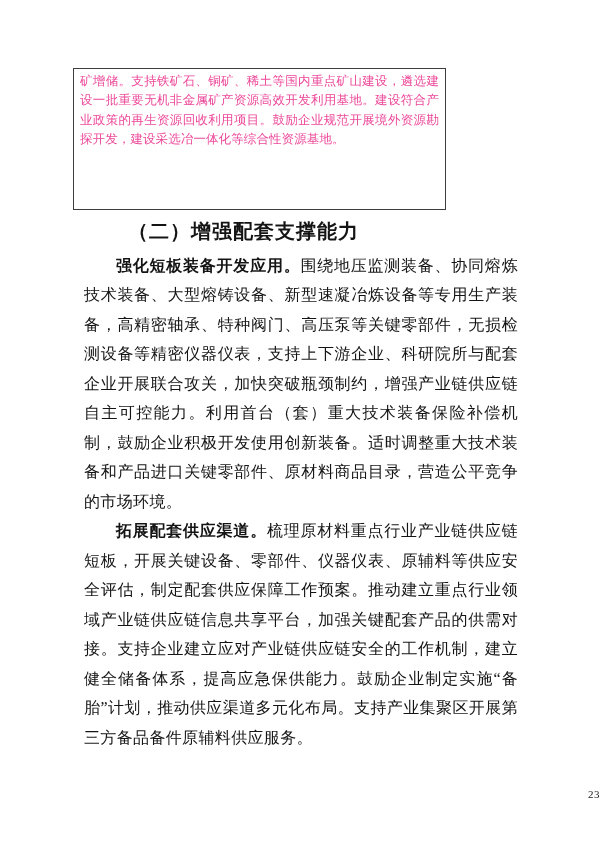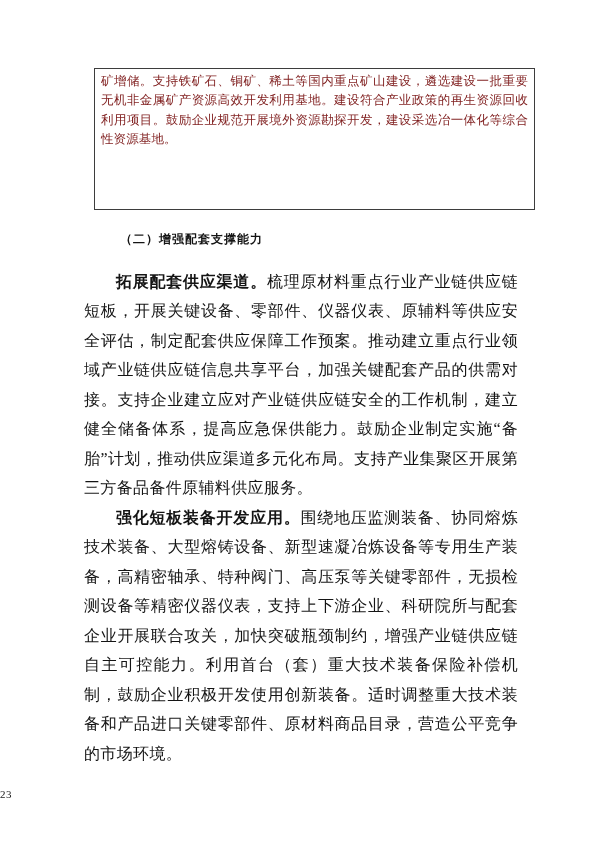--- a/index.html
+++ b/index.html
@@ -13,32 +13,32 @@
     height: 848px;
     background: #ffffff;
     color: #161616;
     font-family: "Liberation Serif", "DejaVu Serif", serif;
     overflow: hidden;
   }
 
   
   .callout-box {
     position: absolute;
-    left: 94px;
+    left: 73px;
     top: 68px;
-    width: 441px;
+    width: 373px;
     height: 142px;
     box-sizing: border-box;
     border: 1px solid #3d3d3d;
     padding: 3px 6px 0 6px;
     font-size: 12.5px;
     line-height: 19.4px;
     letter-spacing: 0.1px;
     text-align: justify;
-    color: #7f1d1d;
+    color: #ec4899;
   }
   .callout-box p {
     margin: 0;
   }
   .callout-box p.indent {
     text-indent: 2em;
   }
 
   
   .body-text {
@@ -46,58 +46,58 @@
     left: 84px;
     top: 213px;
     width: 434px;
     font-size: 16px;
     line-height: 29.5px;
     letter-spacing: 0.35px;
     text-align: justify;
     color: #141414;
   }
   .section-heading {
-    margin: 12px;
-    font-size: 12px;
+    margin: 4px;
+    font-size: 20px;
     font-weight: bold;
     text-indent: 2em;
     letter-spacing: 1px;
   }
   .body-text p.para {
     margin: 0;
     text-indent: 2em;
   }
   .lead {
     font-weight: bold;
   }
 
   
   .page-number {
     position: absolute;
     left: 0;
     right: 0;
     top: 788px;
-    text-align: left;
+    text-align: right;
     font-size: 11px;
     color: #222222;
     letter-spacing: 0.5px;
   }
 </style>
 </head>
 <body>
 
 <div class="page">
 
   <div class="callout-box">
     <p>矿增储。支持铁矿石、铜矿、稀土等国内重点矿山建设，遴选建设一批重要无机非金属矿产资源高效开发利用基地。建设符合产业政策的再生资源回收利用项目。鼓励企业规范开展境外资源勘探开发，建设采选冶一体化等综合性资源基地。</p>
   </div>
 
   <div class="body-text">
     <h3 class="section-heading">（二）增强配套支撑能力</h3>
 
+    <p class="para"><span class="lead">强化短板装备开发应用。</span><span>围绕地压监测装备、协同熔炼技术装备、大型熔铸设备、新型速凝冶炼设备等专用生产装备，高精密轴承、特种阀门、高压泵等关键零部件，无损检测设备等精密仪器仪表，支持上下游企业、科研院所与配套企业开展联合攻关，加快突破瓶颈制约，增强产业链供应链自主可控能力。利用首台（套）重大技术装备保险补偿机制，鼓励企业积极开发使用创新装备。适时调整重大技术装备和产品进口关键零部件、原材料商品目录，营造公平竞争的市场环境。</span></p>
+
     <p class="para"><span class="lead">拓展配套供应渠道。</span><span>梳理原材料重点行业产业链供应链短板，开展关键设备、零部件、仪器仪表、原辅料等供应安全评估，制定配套供应保障工作预案。推动建立重点行业领域产业链供应链信息共享平台，加强关键配套产品的供需对接。支持企业建立应对产业链供应链安全的工作机制，建立健全储备体系，提高应急保供能力。鼓励企业制定实施“备胎”计划，推动供应渠道多元化布局。支持产业集聚区开展第三方备品备件原辅料供应服务。</span></p>
-
-    <p class="para"><span class="lead">强化短板装备开发应用。</span><span>围绕地压监测装备、协同熔炼技术装备、大型熔铸设备、新型速凝冶炼设备等专用生产装备，高精密轴承、特种阀门、高压泵等关键零部件，无损检测设备等精密仪器仪表，支持上下游企业、科研院所与配套企业开展联合攻关，加快突破瓶颈制约，增强产业链供应链自主可控能力。利用首台（套）重大技术装备保险补偿机制，鼓励企业积极开发使用创新装备。适时调整重大技术装备和产品进口关键零部件、原材料商品目录，营造公平竞争的市场环境。</span></p>
   </div>
 
   <div class="page-number">23</div>
 
 </div>
 
 </body></html>

